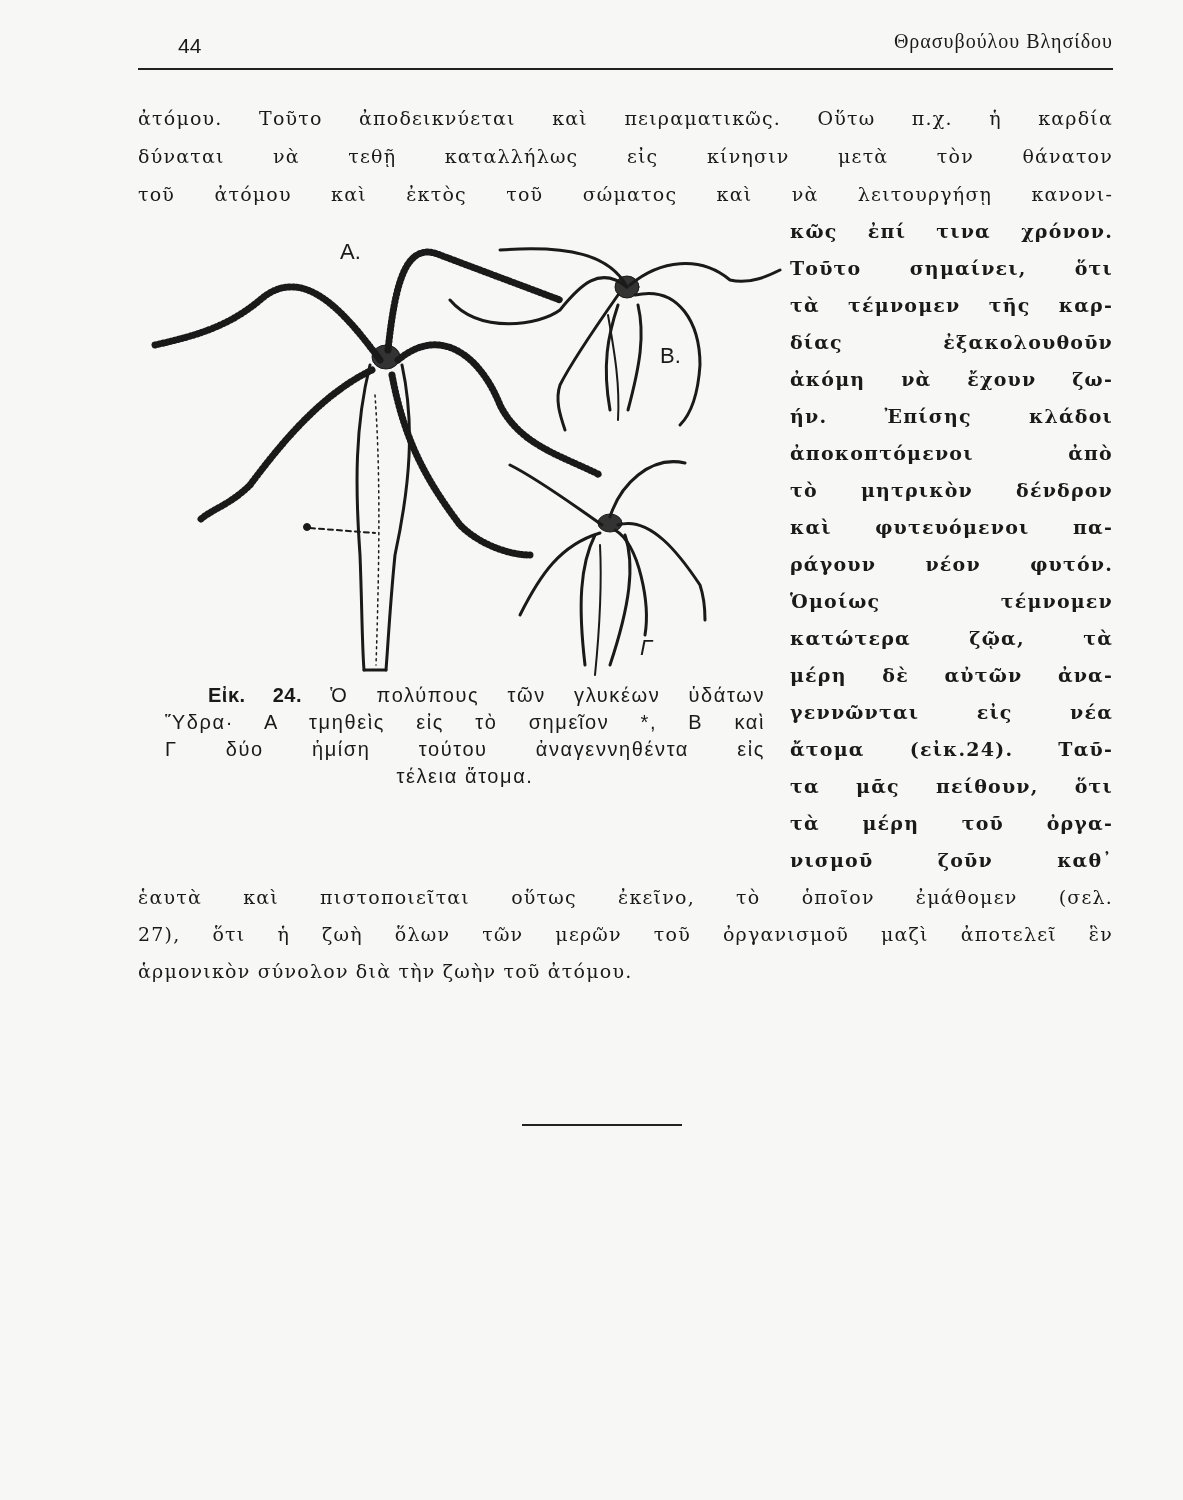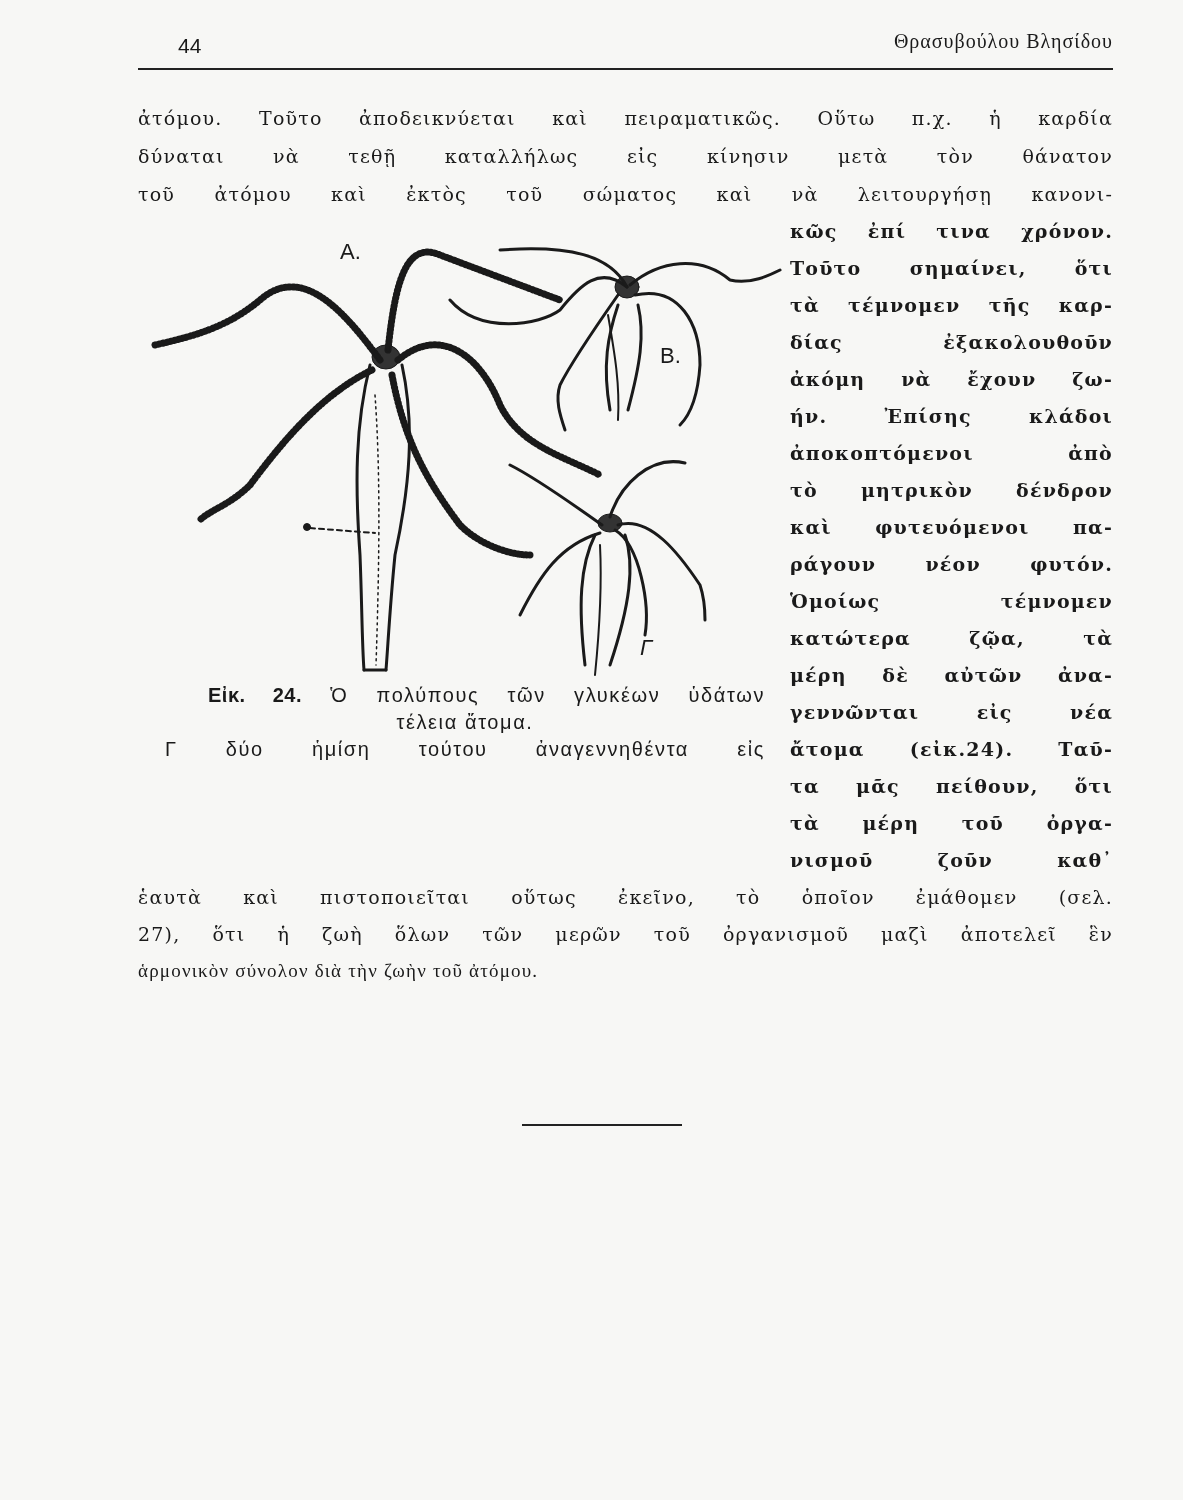--- a/index.html
+++ b/index.html
@@ -24,21 +24,21 @@
     .header-rule {
       position: absolute; left: 138px; top: 68px; width: 975px; height: 2px; background: #222;
     }
     .line {
       position: absolute; white-space: nowrap;
       font-family: "DejaVu Serif", serif; font-size: 19px; letter-spacing: 1.2px;
       line-height: 30px;
     }
     .full { left: 138px; width: 975px; text-align: justify; text-align-last: justify; }
     .right { left: 790px; width: 323px; text-align: justify; text-align-last: justify; font-weight: bold; }
-    .full.last { text-align-last: left; font-family: Liberation Serif, serif; }
+    .full.last { text-align-last: left; }
     .figure {
       position: absolute; left: 140px; top: 225px; width: 650px; height: 455px;
     }
     .figure svg { width: 100%; height: 100%; }
     .fig-label {
       position: absolute; font-family: "Liberation Sans", sans-serif; font-size: 22px;
     }
     .caption {
       position: absolute; left: 165px; top: 682px; width: 600px;
       font-family: "Liberation Sans", sans-serif; font-size: 20px; letter-spacing: 1.6px;
@@ -133,17 +133,18 @@
       <path d="M460 308 C420 320 400 350 380 390" stroke-width="3"></path>
     </g>
   </svg>
   <span class="fig-label" style="left:200px;top:14px">A.</span>
   <span class="fig-label" style="left:520px;top:118px">B.</span>
   <span class="fig-label" style="left:500px;top:410px;font-style:italic">Γ</span>
 </div>
 
 <div class="caption">
   <span class="cap-line"><span class="cap-bold">Εἰκ. 24.</span> <span>Ὁ πολύπους τῶν γλυκέων ὑδάτων</span></span>
+  <span class="cap-line">Ὕδρα· Α τμηθεὶς εἰς τὸ σημεῖον *, Β καὶ</span>
+  <span class="cap-line">Γ δύο ἡμίση τούτου ἀναγεννηθέντα εἰς</span>
   <span class="cap-line center">τέλεια ἄτομα.</span>
-  <span class="cap-line">Γ δύο ἡμίση τούτου ἀναγεννηθέντα εἰς</span>
 </div>
 
 <div class="end-rule"></div>
 
 </body></html>

